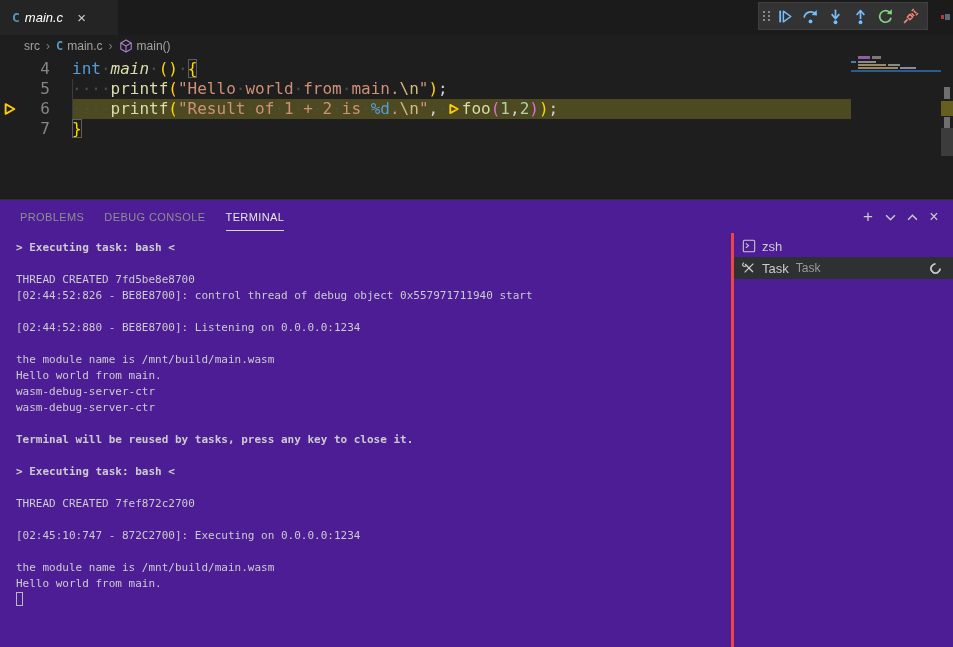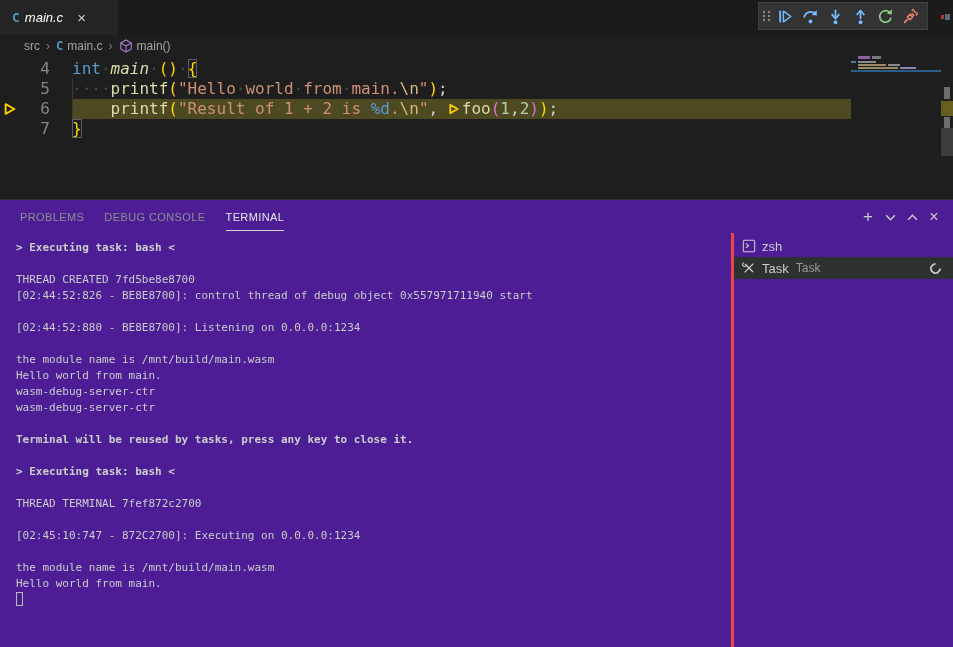--- a/index.html
+++ b/index.html
@@ -251,21 +251,21 @@
       <div class="t-line">&nbsp;</div>
       <div class="t-line">the module name is /mnt/build/main.wasm</div>
       <div class="t-line">Hello world from main.</div>
       <div class="t-line">wasm-debug-server-ctr</div>
       <div class="t-line">wasm-debug-server-ctr</div>
       <div class="t-line">&nbsp;</div>
       <div class="t-line b">Terminal will be reused by tasks, press any key to close it.</div>
       <div class="t-line">&nbsp;</div>
       <div class="t-line b">&gt; Executing task: bash &lt;</div>
       <div class="t-line">&nbsp;</div>
-      <div class="t-line">THREAD TERMINAL 7fef872c2700</div>
+      <div class="t-line">THREAD CREATED 7fef872c2700</div>
       <div class="t-line">&nbsp;</div>
       <div class="t-line">[02:45:10:747 - 872C2700]: Executing on 0.0.0.0:1234</div>
       <div class="t-line">&nbsp;</div>
       <div class="t-line">the module name is /mnt/build/main.wasm</div>
       <div class="t-line">Hello world from main.</div>
       <div class="t-line"><span class="t-cursor"></span></div>
     </div>
 
   <div id="terminal-sidebar">
     <div class="term-row">

